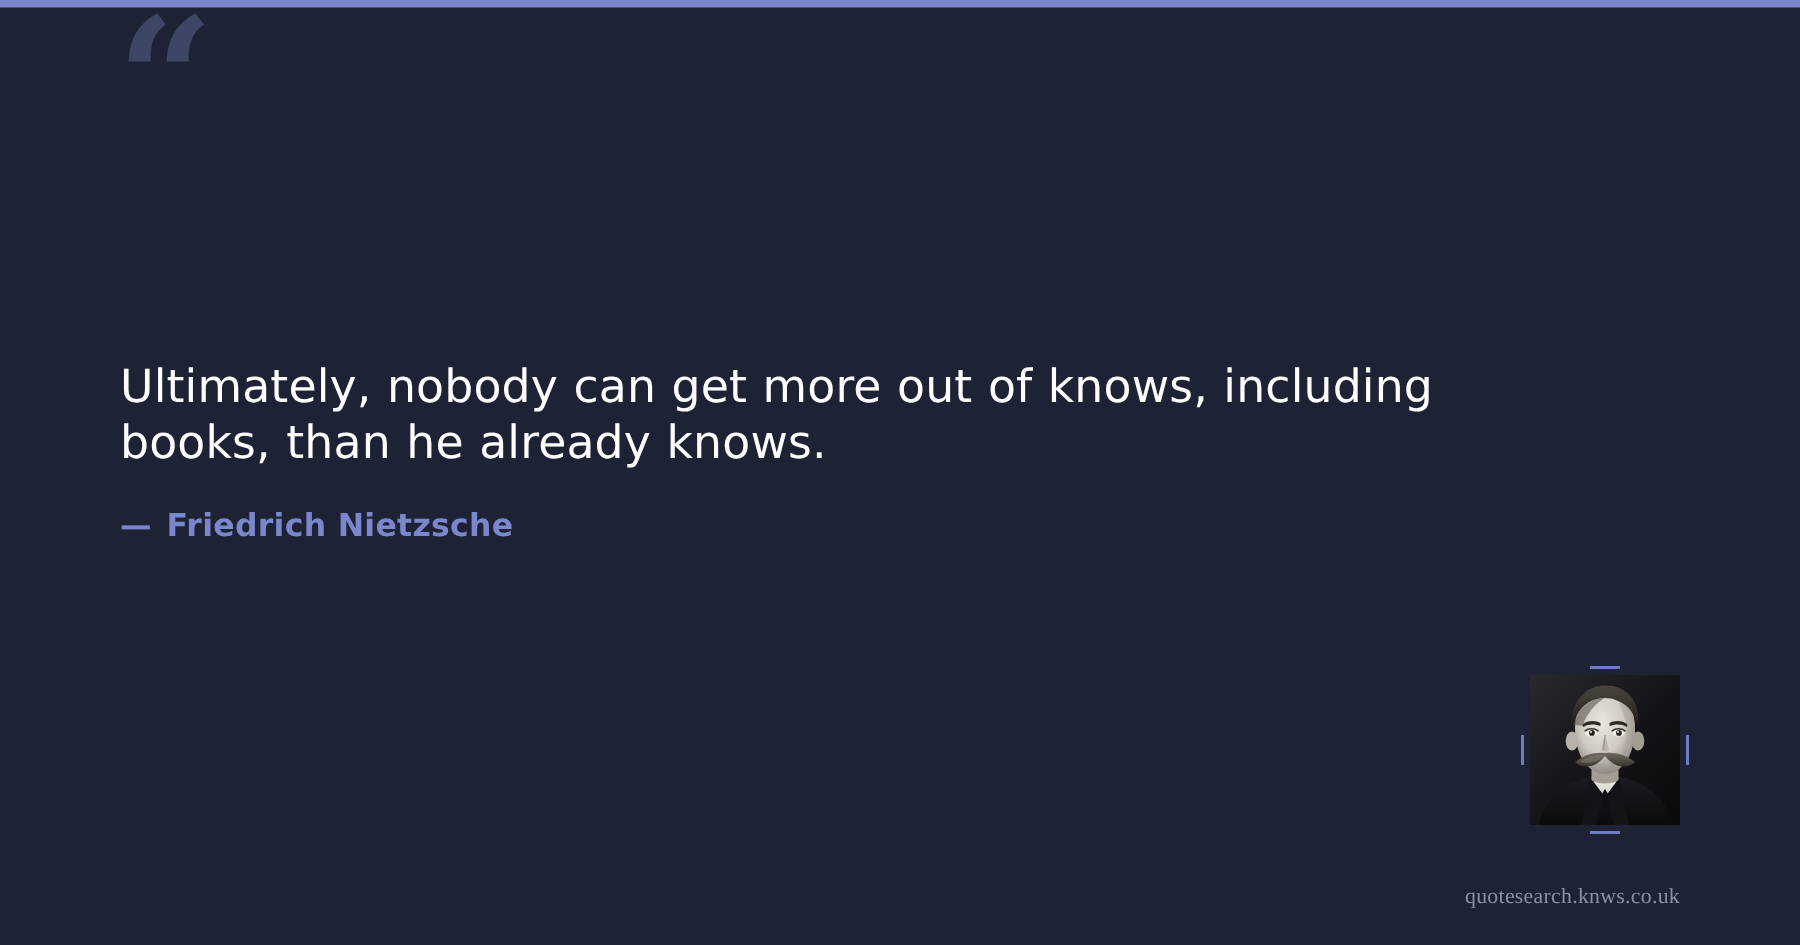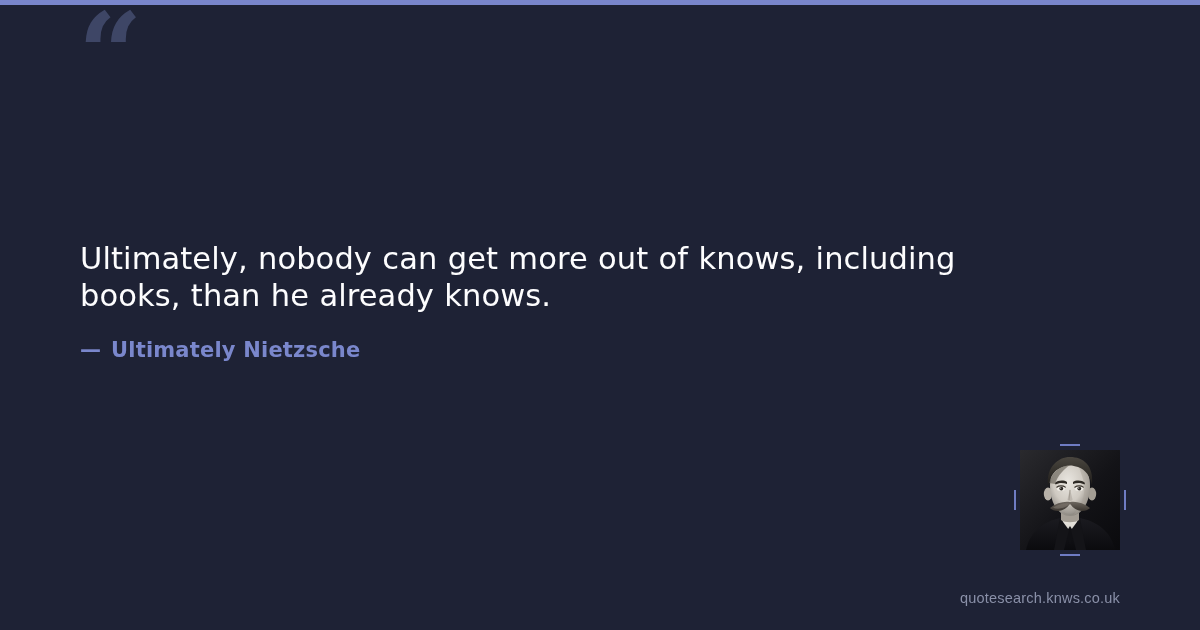--- a/index.html
+++ b/index.html
@@ -144,21 +144,21 @@
     right: -6px;
     width: 2px;
     height: 20px;
   }
 
   
   #footer-url {
     position: absolute;
     right: 80px;
     top: 590px;
-    font-family: Liberation Sans, sans-serif;
+    font-family: Liberation Serif, serif;
     font-size: 14.5px;
     font-weight: 400;
     color: #8a90a8;
     letter-spacing: 0.2px;
     text-align: right;
   }
 </style>
 </head>
 <body>
 
@@ -167,21 +167,21 @@
   <div id="top-accent"></div>
 
   <div id="quote-glyph">“</div>
 
   <div id="quote-block">
     <p id="quote-text">Ultimately, nobody can get more out of knows, including books, than he already knows.</p>
   </div>
 
   <div id="author-line">
     <span id="author-dash">—</span>
-    <span id="author-name">Ultimately Nietzsche</span>
+    <span id="author-name">Friedrich Nietzsche</span>
   </div>
 
   <div id="portrait-wrap">
     <div id="portrait-photo">
       <svg viewBox="0 0 100 100" xmlns="http://www.w3.org/2000/svg" aria-hidden="true">
         <defs>
           <linearGradient id="bgGrad" x1="0" y1="0" x2="1" y2="1">
             <stop offset="0%" stop-color="#2a2a2e"></stop>
             <stop offset="55%" stop-color="#131317"></stop>
             <stop offset="100%" stop-color="#0a0a0d"></stop>

